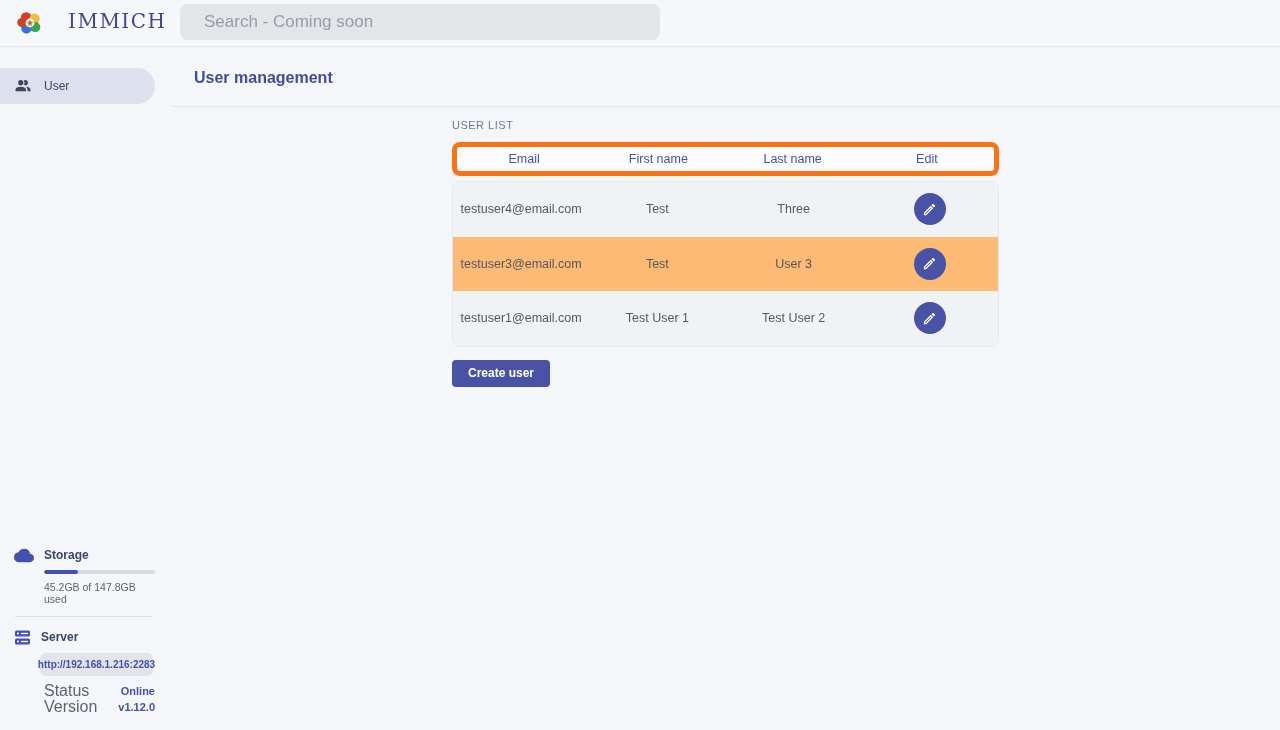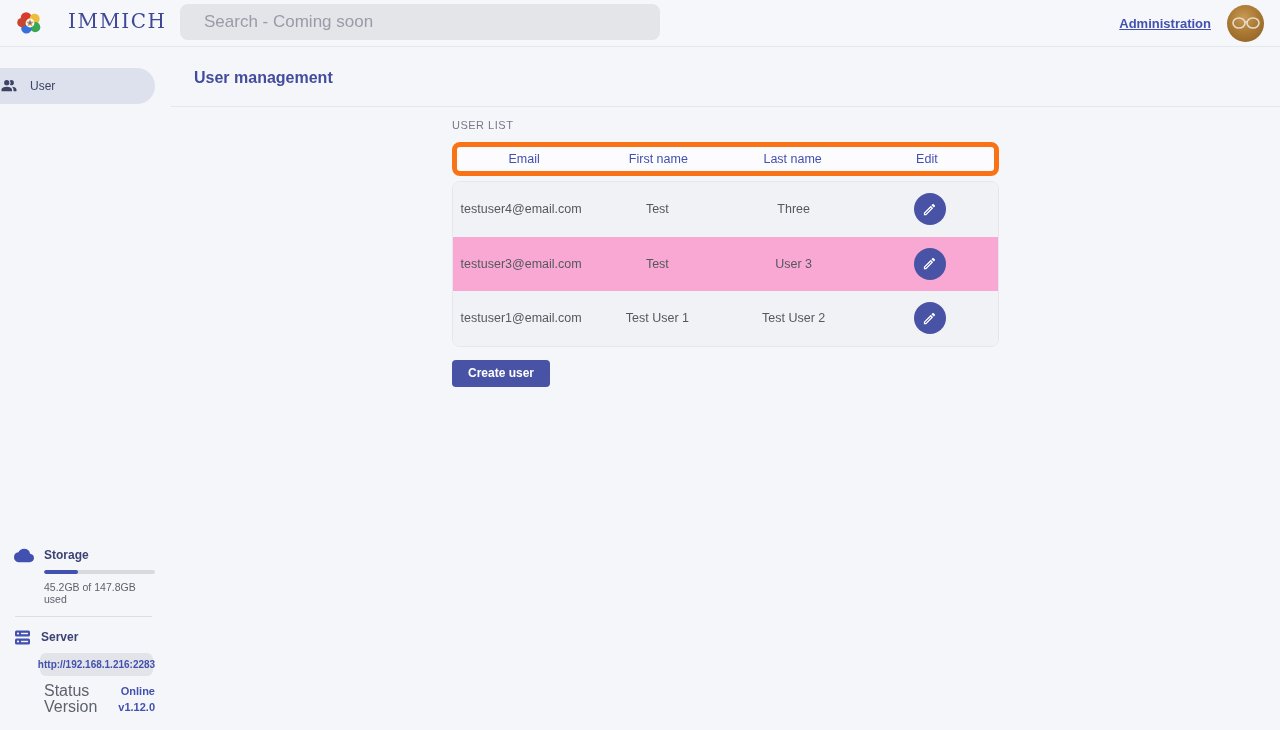--- a/index.html
+++ b/index.html
@@ -64,21 +64,21 @@
   .shell { display: flex; height: 683px; }
 
   
   .sidebar { width: 171px; flex: 0 0 171px; position: relative; }
   .side-item {
     margin-top: 21px;
     width: 155px; height: 36px;
     background: #dde1ee;
     border-radius: 0 18px 18px 0;
     display: flex; align-items: center;
-    gap: 12px;
+    padding-left: 14px; gap: 12px;
     cursor: pointer;
   }
   .side-item-label { font-size: 12px; font-weight: 500; color: #3d4462; }
 
   .side-bottom { position: absolute; left: 0; right: 16px; bottom: 15px; }
   .side-sec-head { display: flex; align-items: center; padding-left: 14px; gap: 10px; height: 18px; }
   .side-sec-title { font-size: 12px; font-weight: 700; color: #3b4274; }
   .progress-track {
     margin: 6px 0 0 44px; width: 111px; height: 4px;
     background: #d9dade; border-radius: 3px; overflow: hidden;
@@ -126,21 +126,21 @@
     font-size: 12.5px; font-weight: 500; color: #4250af;
   }
   .tbody {
     margin-top: 5px;
     border: 1px solid #e6e7ee;
     border-radius: 8px;
     overflow: hidden;
   }
   .tr { height: 54.5px; display: flex; align-items: center; }
   .tr.odd  { background: #f1f2f6; }
-  .tr.even { background: #f9a8d4; }
+  .tr.even { background: #fdba74; }
   .td {
     flex: 1; text-align: center;
     font-size: 12.5px; color: #55585e;
     display: flex; align-items: center; justify-content: center;
   }
   .edit-btn {
     width: 32px; height: 32px; border-radius: 50%;
     background: #4853a5; border: none; cursor: pointer;
     display: flex; align-items: center; justify-content: center;
   }
@@ -172,30 +172,20 @@
         <circle cx="14" cy="14" r="1.4" fill="#4a79c9"></circle>
       </svg>
     </span>
     <span class="logo-text">IMMICH</span>
   </div>
 
   <div class="search-wrap">
     <input class="search-input" type="text" placeholder="Search - Coming soon" style="">
   </div>
 
-  <div class="topbar-right">
-    <a class="admin-link">Administration</a>
-    <div class="avatar">
-      <svg width="30" height="14" viewBox="0 0 30 14">
-        <ellipse cx="8" cy="7" rx="6" ry="5" fill="none" stroke="#e8dcc8" stroke-width="1.6"></ellipse>
-        <ellipse cx="22" cy="7" rx="6" ry="5" fill="none" stroke="#e8dcc8" stroke-width="1.6"></ellipse>
-        <path d="M14 6h2" stroke="#e8dcc8" stroke-width="1.6"></path>
-      </svg>
-    </div>
-  </div>
 </div>
 
 <div class="shell">
 
   <div class="sidebar">
     <div class="side-item">
       <span class="icon">
         <svg width="18" height="18" viewBox="0 0 24 24" fill="#3d4462">
           <path d="M16 17v2H2v-2s0-4 7-4 7 4 7 4m-3.5-9.5A3.5 3.5 0 1 0 9 11a3.5 3.5 0 0 0 3.5-3.5m3.44 5.5A5.32 5.32 0 0 1 18 17v2h4v-2s0-3.63-6.06-4M15 4a3.39 3.39 0 0 0-1.93.59 5 5 0 0 1 0 5.82A3.39 3.39 0 0 0 15 11a3.5 3.5 0 0 0 0-7z"></path>
         </svg>

